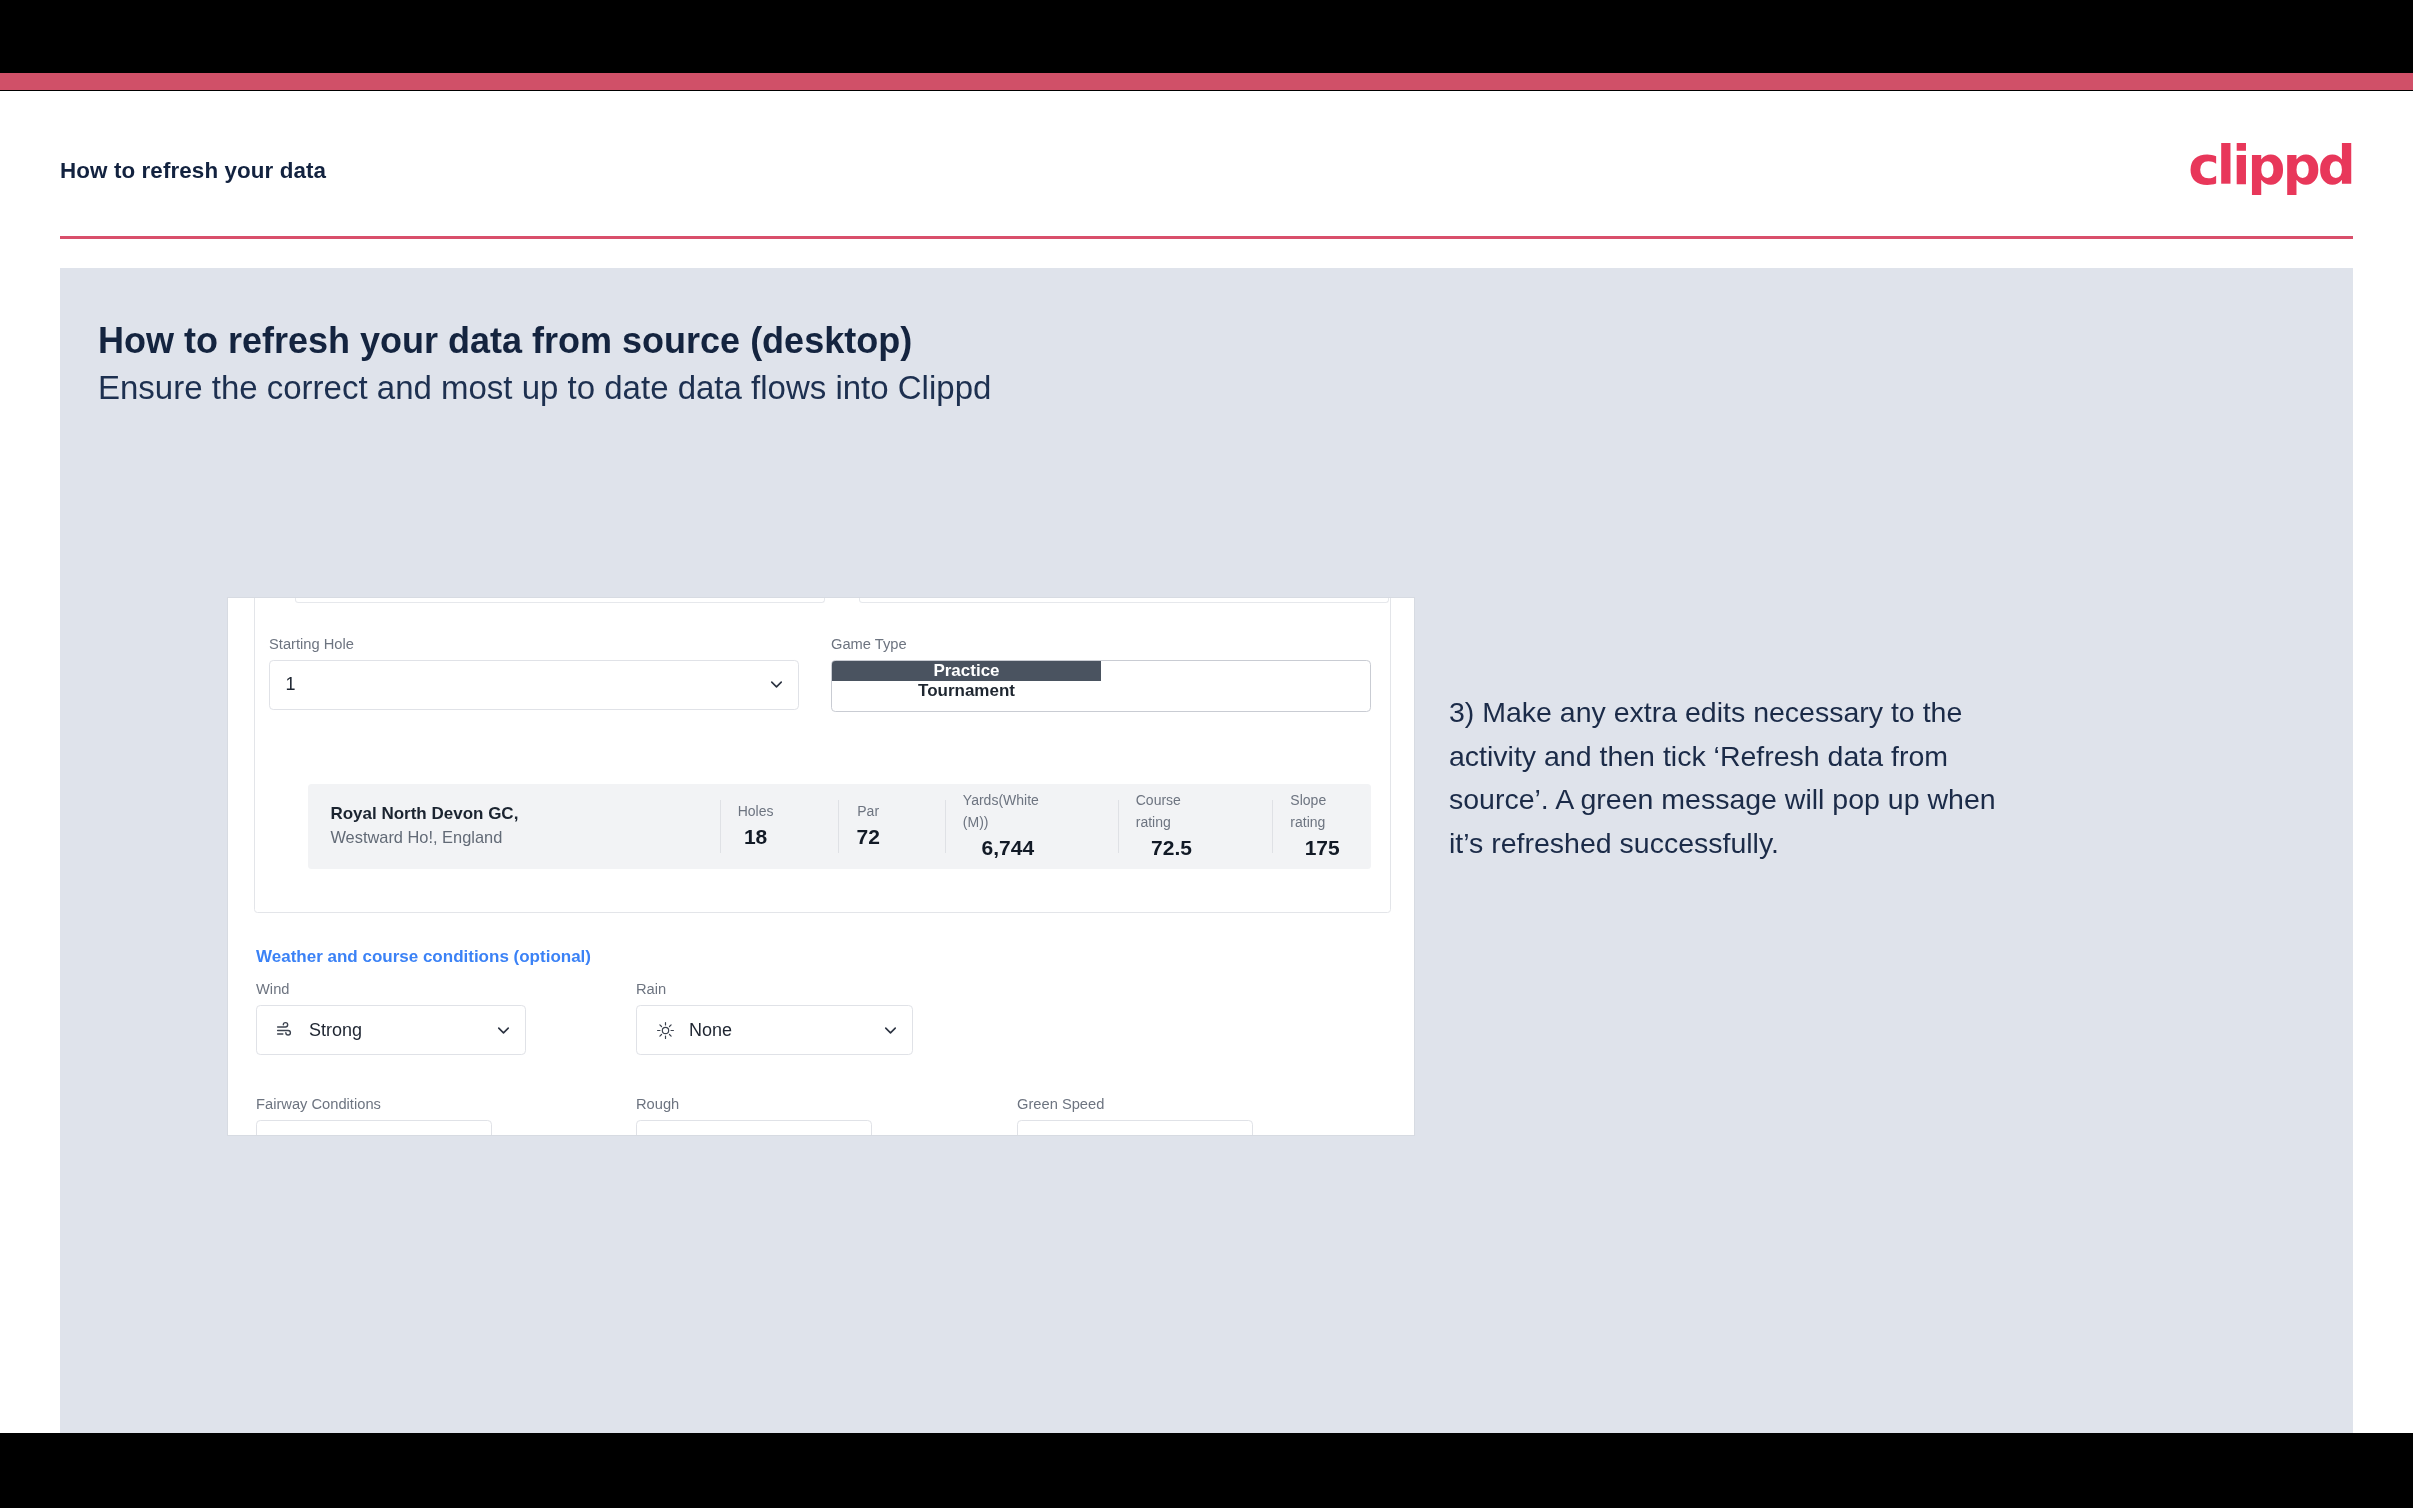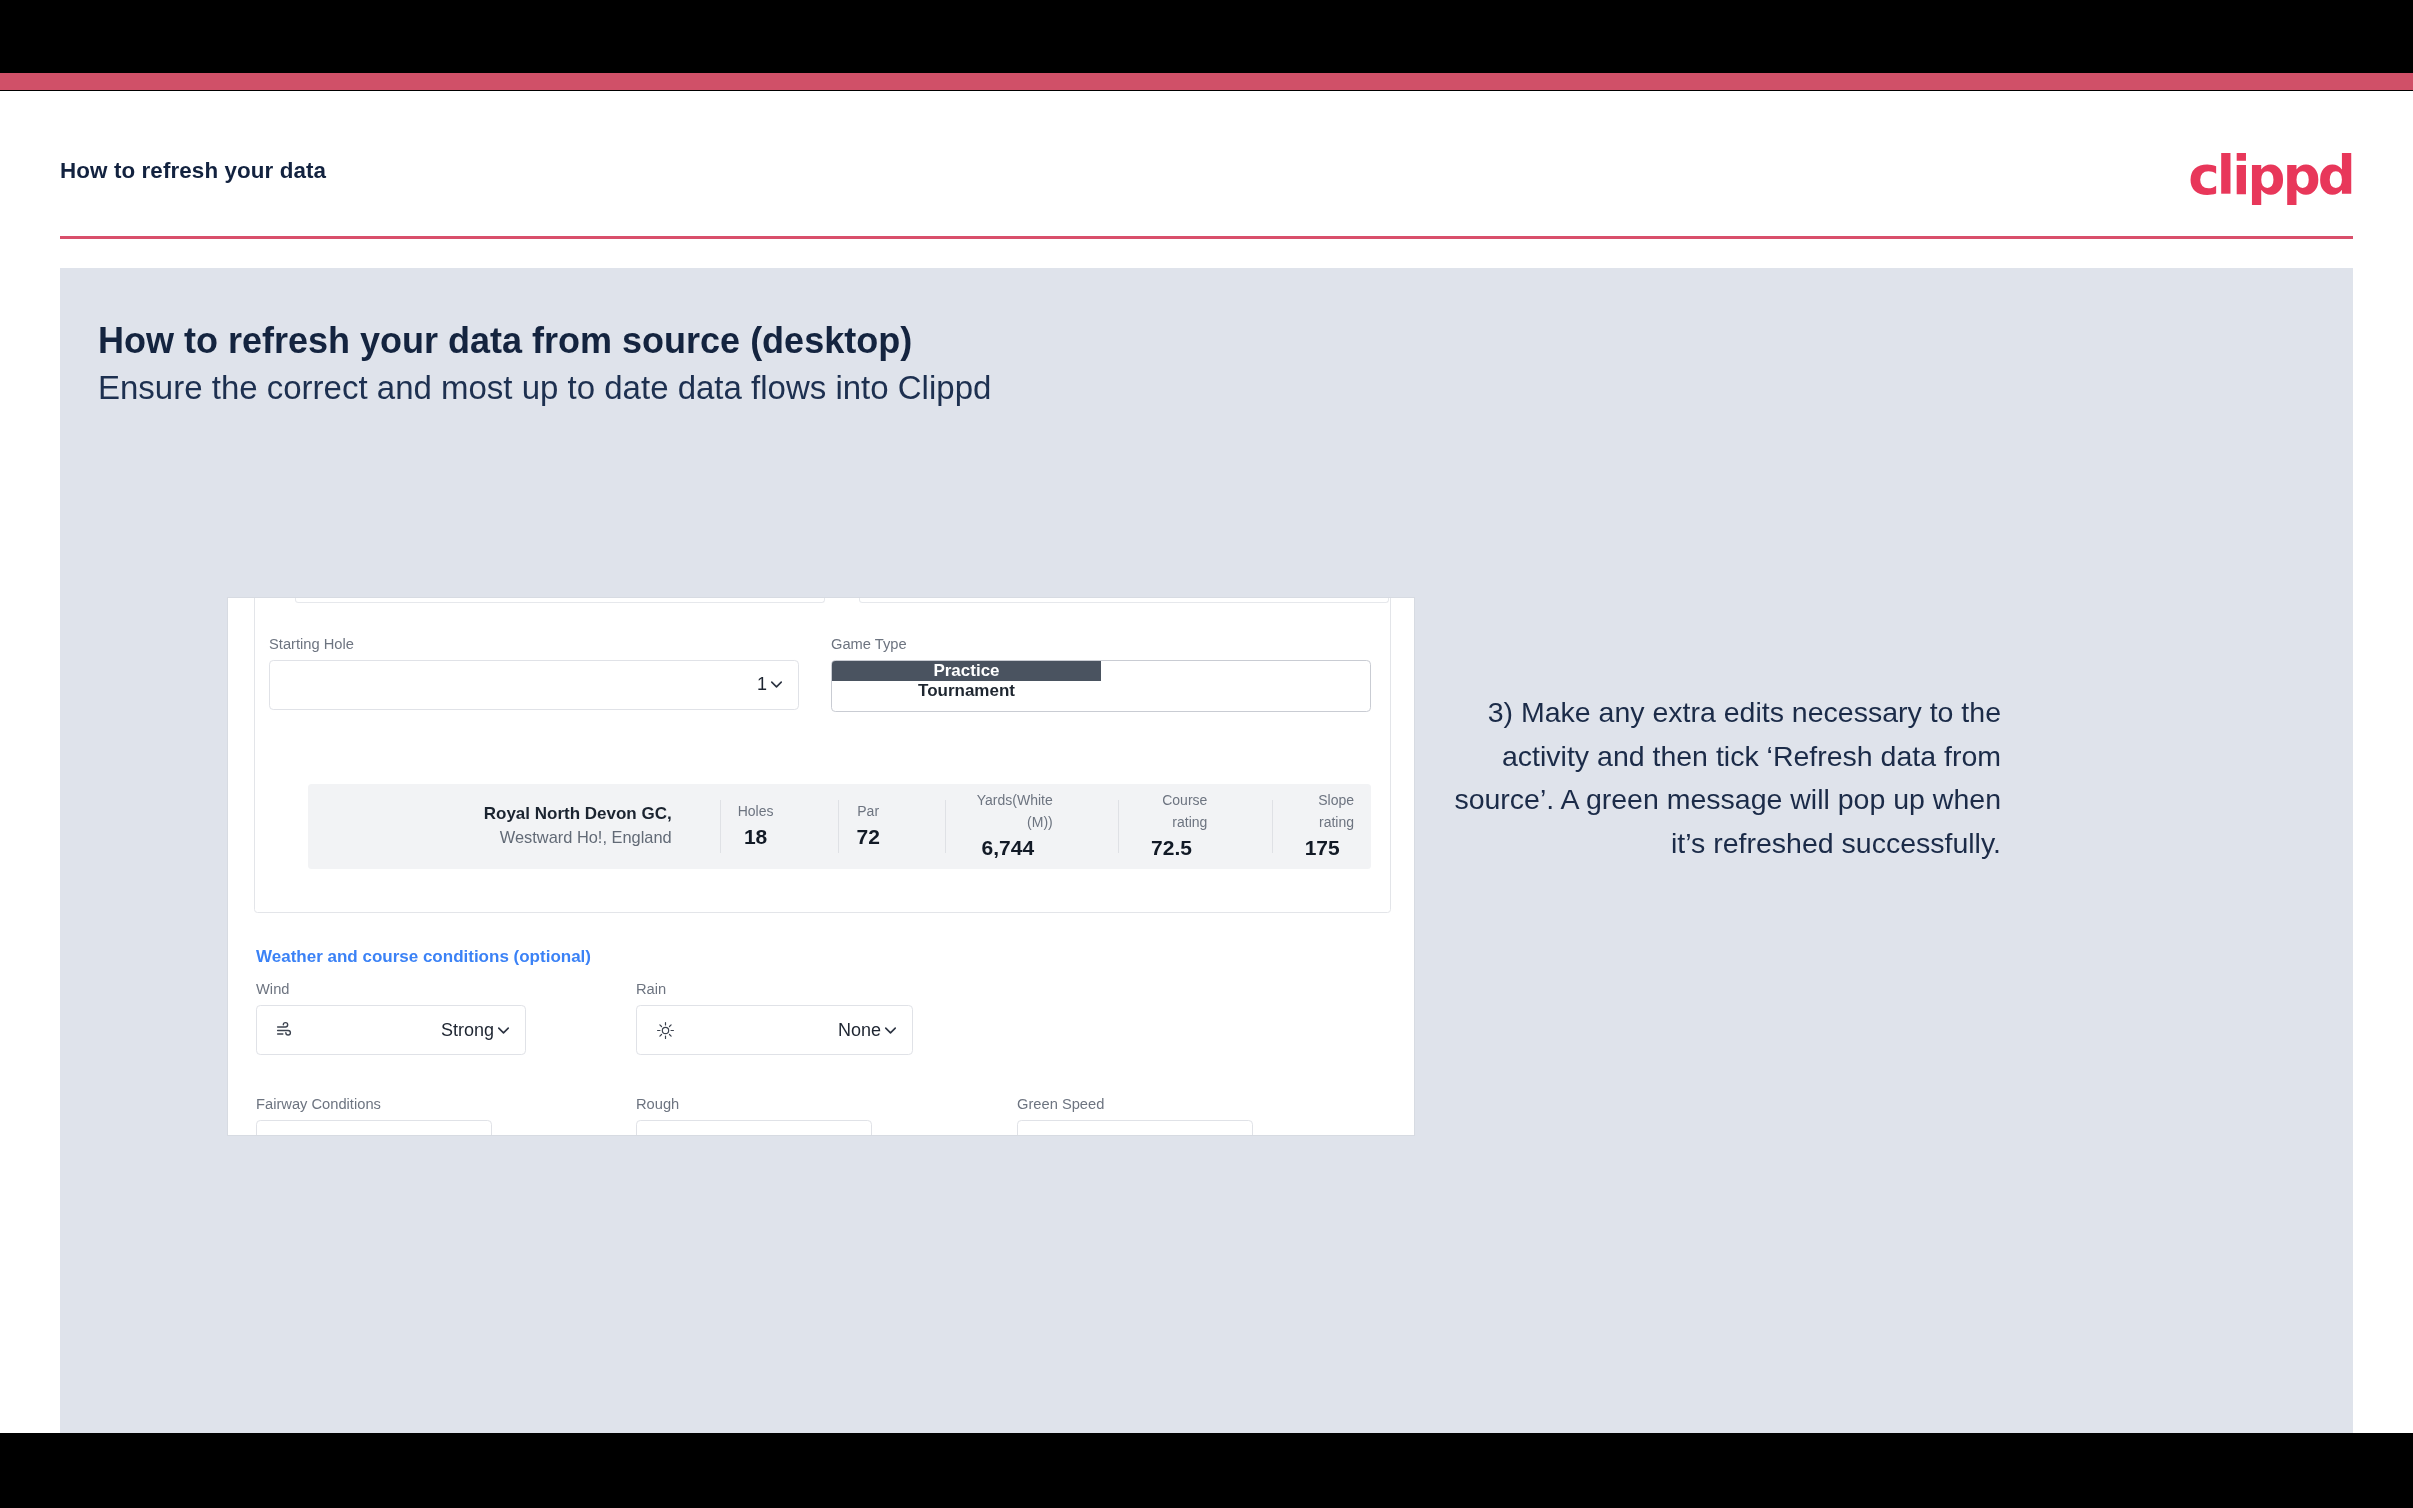--- a/index.html
+++ b/index.html
@@ -2,41 +2,41 @@
 <html style="font-size:14px"><head>
 <meta charset="utf-8">
 <style>
   * { box-sizing: border-box; margin: 0; padding: 0; }
   html, body {
     width: 2413px; height: 1508px;
     background: #000;
     font-family: "Liberation Sans", sans-serif;
     overflow: hidden;
   }
-  .screen { position: relative; width: 2413px; height: 1508px; background: #000; text-align: right; }
+  .screen { position: relative; width: 2413px; height: 1508px; background: #000; }
 
   .top-black { position: absolute; left:0; top:0; width:2413px; height:73px; background:#000; }
   .top-accent { position: absolute; left:0; top:73px; width:2413px; height:17px; background:#d05068; }
   .bottom-black { position: absolute; left:0; top:1433px; width:2413px; height:75px; background:#000; }
 
   .slide {
     position: absolute; left:0; top:91px; width:2413px; height:1343px;
     background:#ffffff;
   }
 
   
   .slide-header {
     position:absolute; left:60px; top:41px; width:2293px; height:99px;
   }
   .slide-header-title {
     position:absolute; left:0; top:26px;
     font-size:22.4px; font-weight:700; color:#12223f; letter-spacing:0.1px;
   }
   .logo {
-    position:absolute; right:0; top:17px;
+    position:absolute; right:0; top:7px;
     font-size:53px; font-weight:800; color:#e8375a;
     letter-spacing:-2.8px; line-height:1; font-family:"DejaVu Sans", sans-serif;margin-left:44px;
   }
   .header-rule {
     position:absolute; left:60px; top:145px; width:2293px; height:2.6px; background:#d94f6b;
   }
 
   
   .panel {
     position:absolute; left:60px; top:177px; width:2293px; height:1174px;

